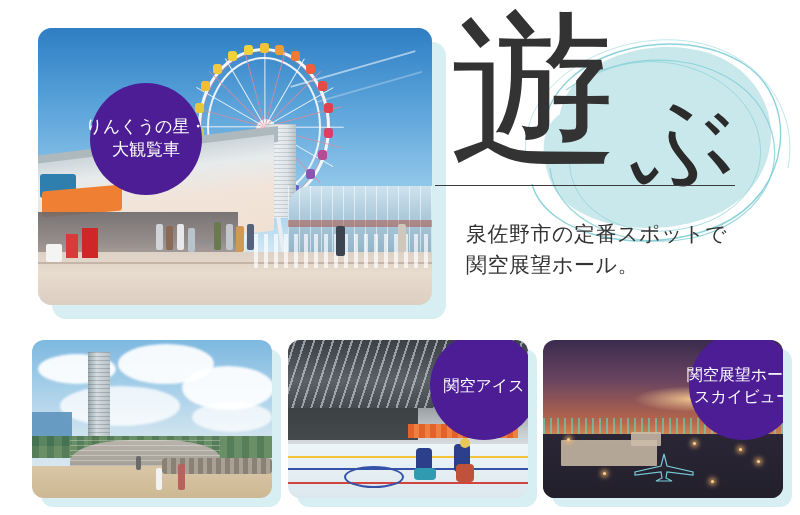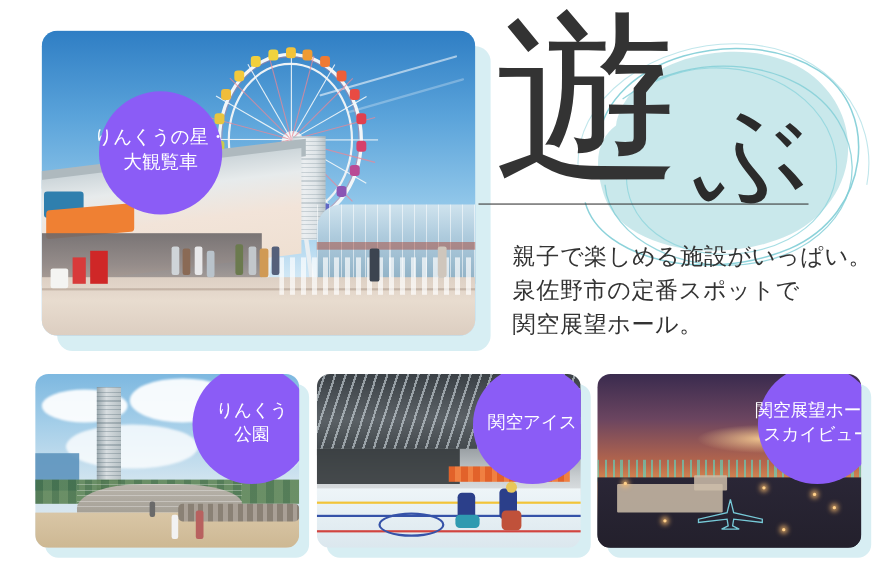--- a/index.html
+++ b/index.html
@@ -72,23 +72,23 @@
 
   
   .ground{position:absolute;left:0;top:224px;width:100%;height:53px;
     background:linear-gradient(180deg,#ddd0c4 0%,#e8dccf 40%,#dccec1 100%);}
   .ground:before{content:"";position:absolute;left:0;top:10px;width:100%;height:2px;background:rgba(160,140,125,.45);}
   .plaza-chairs{position:absolute;left:216px;top:206px;width:180px;height:34px;
     background:repeating-linear-gradient(90deg,rgba(255,255,255,.80) 0 4px,rgba(0,0,0,0) 4px 10px);opacity:.85;}
   .ppl{position:absolute;border-radius:2px;}
 
   
-  .badge{position:absolute;border-radius:50%;background:#8b5cf6;
+  .badge{position:absolute;border-radius:50%;background:#4c1d95;
     display:flex;flex-direction:column;align-items:center;justify-content:center;
-    color:#ffffff;text-align:center;line-height:1.35;font-family:Liberation Mono, monospace;}
+    color:#ffffff;text-align:center;line-height:1.35;}
   .badge span{display:block;white-space:nowrap;}
 
   .hero-badge{left:52px;top:55px;width:112px;height:112px;font-size:17px;}
 
   
   .title-area{position:absolute;left:440px;top:10px;width:360px;height:200px;}
   .kanji{position:absolute;left:8px;top:-6px;font-size:172px;line-height:1;color:#333333;
     font-family:"Liberation Serif","DejaVu Serif",serif;font-weight:400;letter-spacing:-4px;}
   .kana{position:absolute;left:190px;top:78px;font-size:104px;line-height:1;color:#2b2b2b;
     font-family:"Liberation Serif","DejaVu Serif",serif;}
@@ -268,21 +268,20 @@
     </div>
   </div>
 
   <div class="title-area">
     <div class="kanji">遊</div>
     <div class="kana">ぶ</div>
     <div class="rule"></div>
   </div>
 
   <div class="lede">
-    <p>親子で楽しめる施設がいっぱい。</p>
     <p>泉佐野市の定番スポットで</p>
     <p>関空展望ホール。</p>
   </div>
 
   <div class="thumb-wrap t1">
     <div class="thumb-back"></div>
     <div class="thumb-photo">
       <div class="p1-sky"></div>
       <div class="p1-cloud" style="left:6px;top:14px;width:78px;height:30px;"></div>
       <div class="p1-cloud" style="left:86px;top:4px;width:96px;height:40px;"></div>
@@ -291,24 +290,20 @@
       <div class="p1-cloud" style="left:160px;top:62px;width:80px;height:30px;opacity:.8;"></div>
       <div class="p1-tower"></div>
       <div class="p1-bldg"></div>
       <div class="p1-trees"></div>
       <div class="p1-steps"></div>
       <div class="p1-sand"></div>
       <div class="p1-rocks"></div>
       <div class="ppl" style="left:124px;top:128px;width:6px;height:22px;background:#f2f2f2"></div>
       <div class="ppl" style="left:146px;top:124px;width:7px;height:26px;background:#b8615f"></div>
       <div class="ppl" style="left:104px;top:116px;width:5px;height:14px;background:#6a6a6a"></div>
-      <div class="badge thumb-badge tb1">
-        <span>りんくう</span>
-        <span>公園</span>
-      </div>
     </div>
   </div>
 
   <div class="thumb-wrap t2">
     <div class="thumb-back"></div>
     <div class="thumb-photo">
       <div class="p2-roof"></div>
       <div class="p2-wall"></div>
       <div class="p2-dark"></div>
       <div class="p2-seats"></div>

